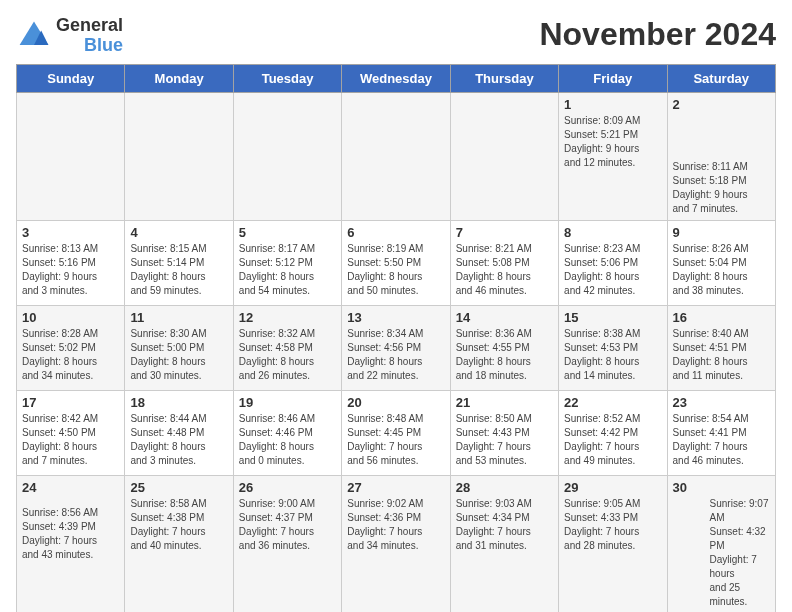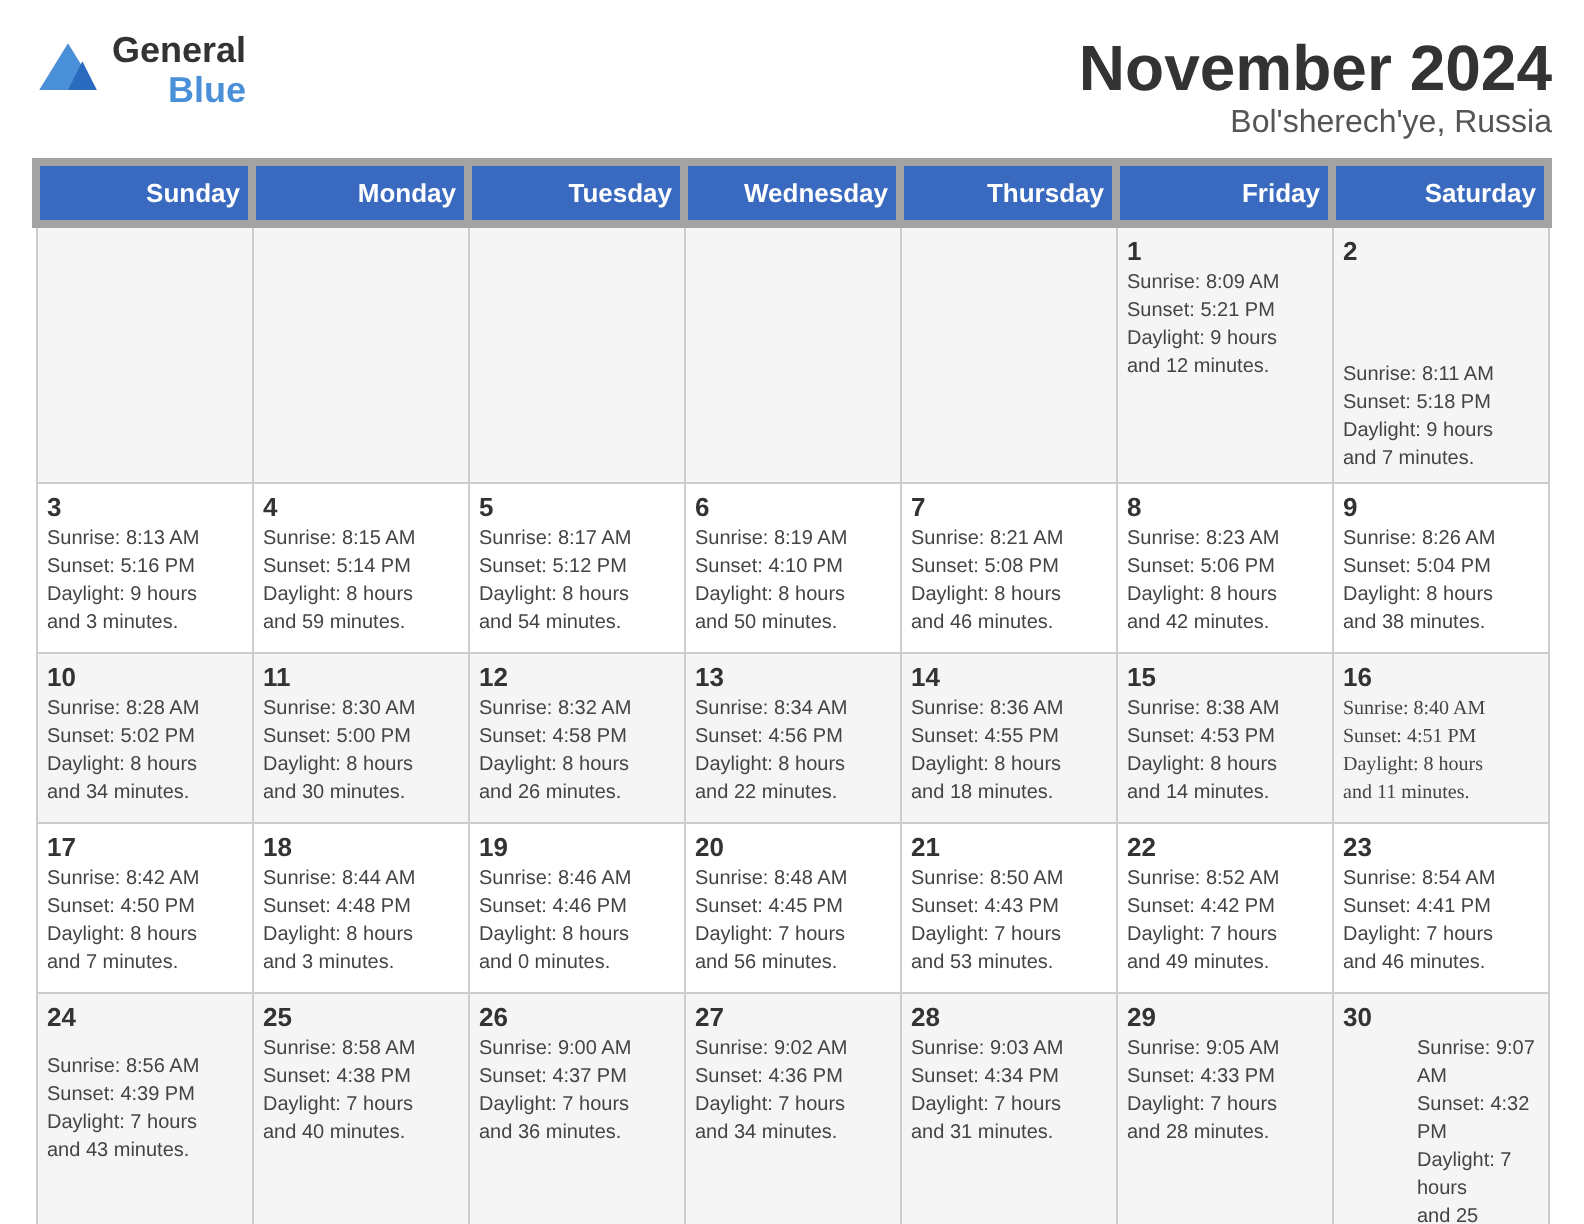--- a/index.html
+++ b/index.html
@@ -35,21 +35,21 @@
     .logo-blue {
       font-size: 18px;
       font-weight: bold;
       color: #4a90d9;
     }
     .logo-icon {
       width: 36px;
       height: 36px;
     }
     .title-block {
-      text-align: right;
+      text-align: left;
     }
     .month-title {
       font-size: 32px;
       font-weight: bold;
       color: #333;
     }
     .location-title {
       font-size: 16px;
       color: #555;
     }
@@ -57,22 +57,22 @@
       width: 100%;
       border-collapse: collapse;
       table-layout: fixed;
     }
     thead th {
       background-color: #3a6abf;
       color: #fff;
       font-size: 13px;
       font-weight: bold;
       padding: 6px 4px;
-      text-align: right;
-      border: 4px solid #a3a3a3;
+      text-align: center;
+      border: 1px solid #a3a3a3;
     }
     tbody td {
       vertical-align: top;
       border: 1px solid #ccc;
       padding: 4px 5px;
       font-size: 10.5px;
       color: #333;
       height: 85px;
     }
     tbody tr:nth-child(odd) td {
@@ -106,21 +106,20 @@
       <polygon points="20,4 36,30 4,30" fill="#4a90d9"></polygon>
       <polygon points="28,14 36,30 20,30" fill="#2a6abf"></polygon>
     </svg>
     <div class="logo-text">
       <span class="logo-general">General</span>
       <span class="logo-blue">Blue</span>
     </div>
   </div>
   <div class="title-block">
     <div class="month-title">November 2024</div>
-    <div class="location-title">Bol'sherech'ye, Russia</div>
   </div>
 </div>
 
 <table>
   <thead>
     <tr>
     <th>Sunday</th>
         <th>Monday</th>
         <th>Tuesday</th>
         <th>Wednesday</th>
@@ -169,21 +168,21 @@
         <td>
           <span class="day-num">5</span>
           <div class="day-info" style="white-space: pre-line;">Sunrise: 8:17 AM
 Sunset: 5:12 PM
 Daylight: 8 hours
 and 54 minutes.</div>
         </td>
         <td>
           <span class="day-num">6</span>
           <div class="day-info" style="white-space: pre-line;">Sunrise: 8:19 AM
-Sunset: 4:10 PM
+Sunset: 5:50 PM
 Daylight: 8 hours
 and 50 minutes.</div>
         </td>
         <td>
           <span class="day-num">7</span>
           <div class="day-info" style="white-space: pre-line;">Sunrise: 8:21 AM
 Sunset: 5:08 PM
 Daylight: 8 hours
 and 46 minutes.</div>
         </td>
@@ -240,21 +239,21 @@
         </td>
         <td>
           <span class="day-num">15</span>
           <div class="day-info" style="white-space: pre-line;">Sunrise: 8:38 AM
 Sunset: 4:53 PM
 Daylight: 8 hours
 and 14 minutes.</div>
         </td>
         <td>
           <span class="day-num">16</span>
-          <div class="day-info" style="white-space: pre-line; font-family: Liberation Serif, serif;">Sunrise: 8:40 AM
+          <div class="day-info" style="white-space: pre-line;">Sunrise: 8:40 AM
 Sunset: 4:51 PM
 Daylight: 8 hours
 and 11 minutes.</div>
         </td>
       </tr>
       <tr>
         <td>
           <span class="day-num">17</span>
           <div class="day-info" style="white-space: pre-line;">Sunrise: 8:42 AM
 Sunset: 4:50 PM

